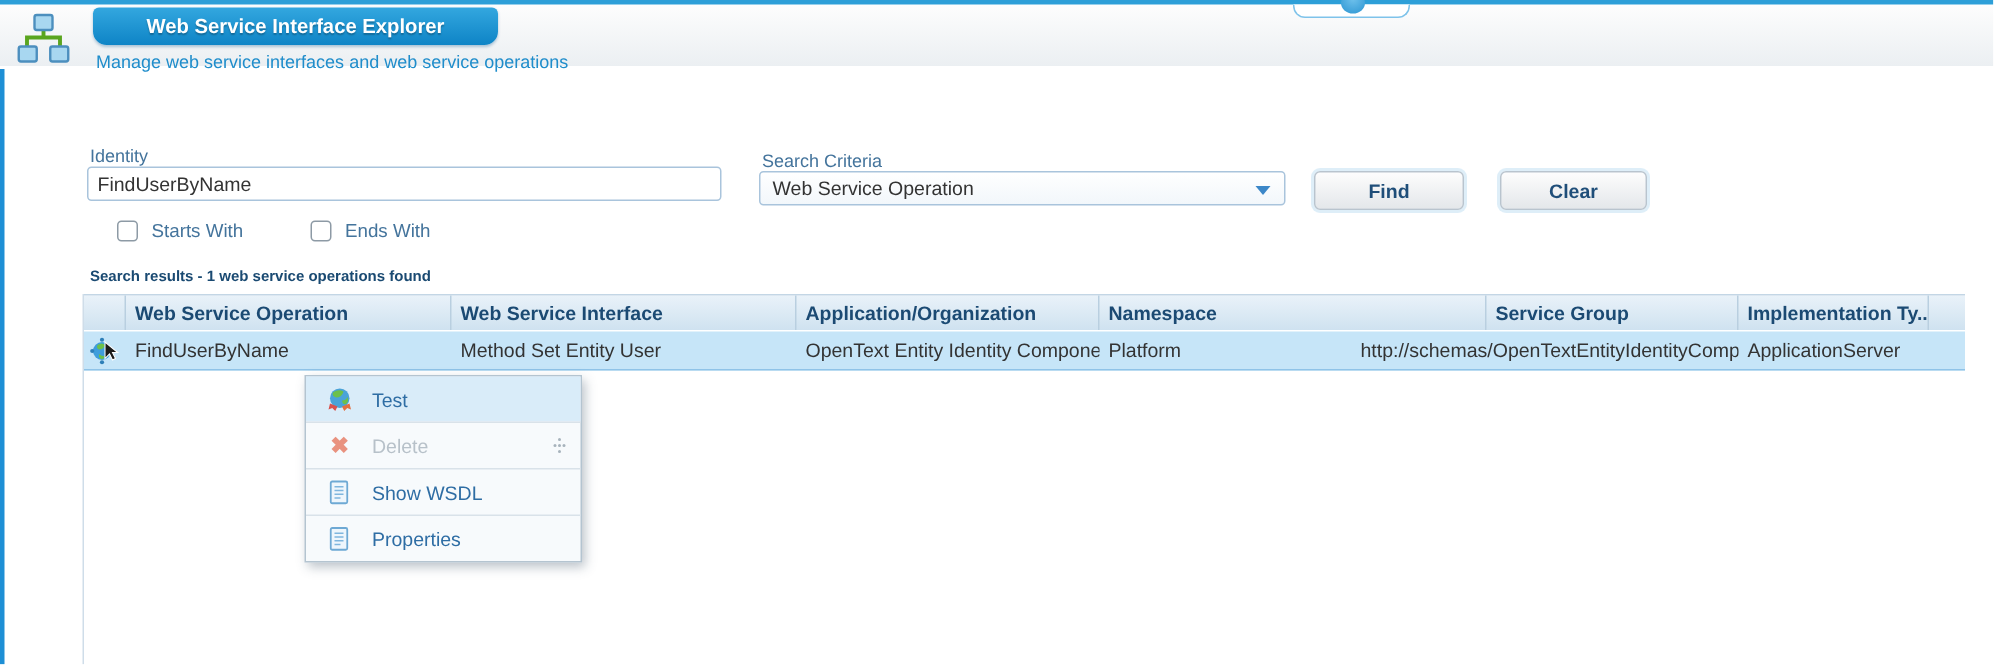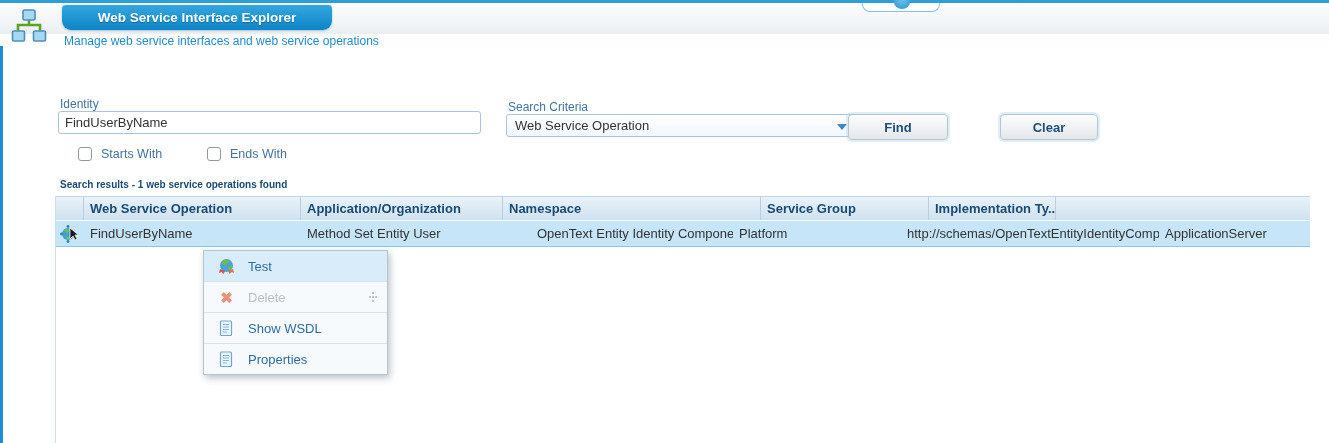--- a/index.html
+++ b/index.html
@@ -2,21 +2,21 @@
 <html><head>
 <meta charset="utf-8">
 <style>
   * { margin:0; padding:0; box-sizing:border-box; }
   html,body { width:1329px; height:443px; background:#fff; }
   body { font-family:"Liberation Sans", sans-serif; }
   #app { position:relative; width:1329px; height:443px; background:#fff; overflow:hidden; }
 
   
   .header-band{
-    position:absolute; left:0; top:0; width:1329px; height:34px;
+    position:absolute; left:0; top:0; width:1329px; height:44px;
     border-top:3px solid #2d9fd8;
     background:linear-gradient(#fdfdfd,#ebeff2);
   }
   .sitemap-icon{ position:absolute; left:11px; top:5px; }
   .title-tab{
     position:absolute; left:62px; top:2px; width:270px; height:25px;
     background:linear-gradient(#33a7df,#0e84c6);
     border-radius:4px 4px 9px 9px;
     color:#fff; font-size:13.5px; font-weight:bold;
     display:flex; align-items:center; justify-content:center;
@@ -59,21 +59,21 @@
     border-top:6px solid #3c87c8;
   }
   .btn{
     position:absolute; top:114px; height:26px;
     background:linear-gradient(#fdfdfd,#e4e7ea);
     border:1px solid #b9c4ce; border-radius:4px;
     box-shadow:0 0 0 2px rgba(160,205,235,.35);
     color:#1f4e79; font-weight:bold; font-size:13px;
     display:flex; align-items:center; justify-content:center; cursor:pointer;
   }
-  .btn-find{ left:848px; width:100px; }
+  .btn-find{ left:876px; width:100px; }
   .btn-clear{ left:1000px; width:98px; }
   .cb-row{ position:absolute; top:147px; display:flex; align-items:center; }
   .cb{
     width:14px; height:14px; border:1px solid #8d9aa5; border-radius:3px;
     background:#fff; display:inline-block; margin-right:9px;
   }
   .cb-label{ font-size:12.5px; color:#44749c; }
 
   
   .results-summary{
@@ -170,20 +170,21 @@
     <span class="cb"></span>
     <span class="cb-label">Ends With</span>
   </div>
 
   <div class="results-summary">Search results - 1 web service operations found</div>
 
   <div class="grid">
     <div class="grid-header">
       <div class="cell c0"></div>
       <div class="cell c1">Web Service Operation</div>
+      <div class="cell c2">Web Service Interface</div>
       <div class="cell c3">Application/Organization</div>
       <div class="cell c5">Namespace</div>
       <div class="cell c4">Service Group</div>
       <div class="cell c6">Implementation Ty...</div>
       <div class="cell c7"></div>
     </div>
     <div class="grid-row">
       <div class="cell c0">
         <svg width="20" height="20" viewBox="0 0 20 20">
           <circle cx="8" cy="10" r="6" fill="#3f9ddb"></circle>

